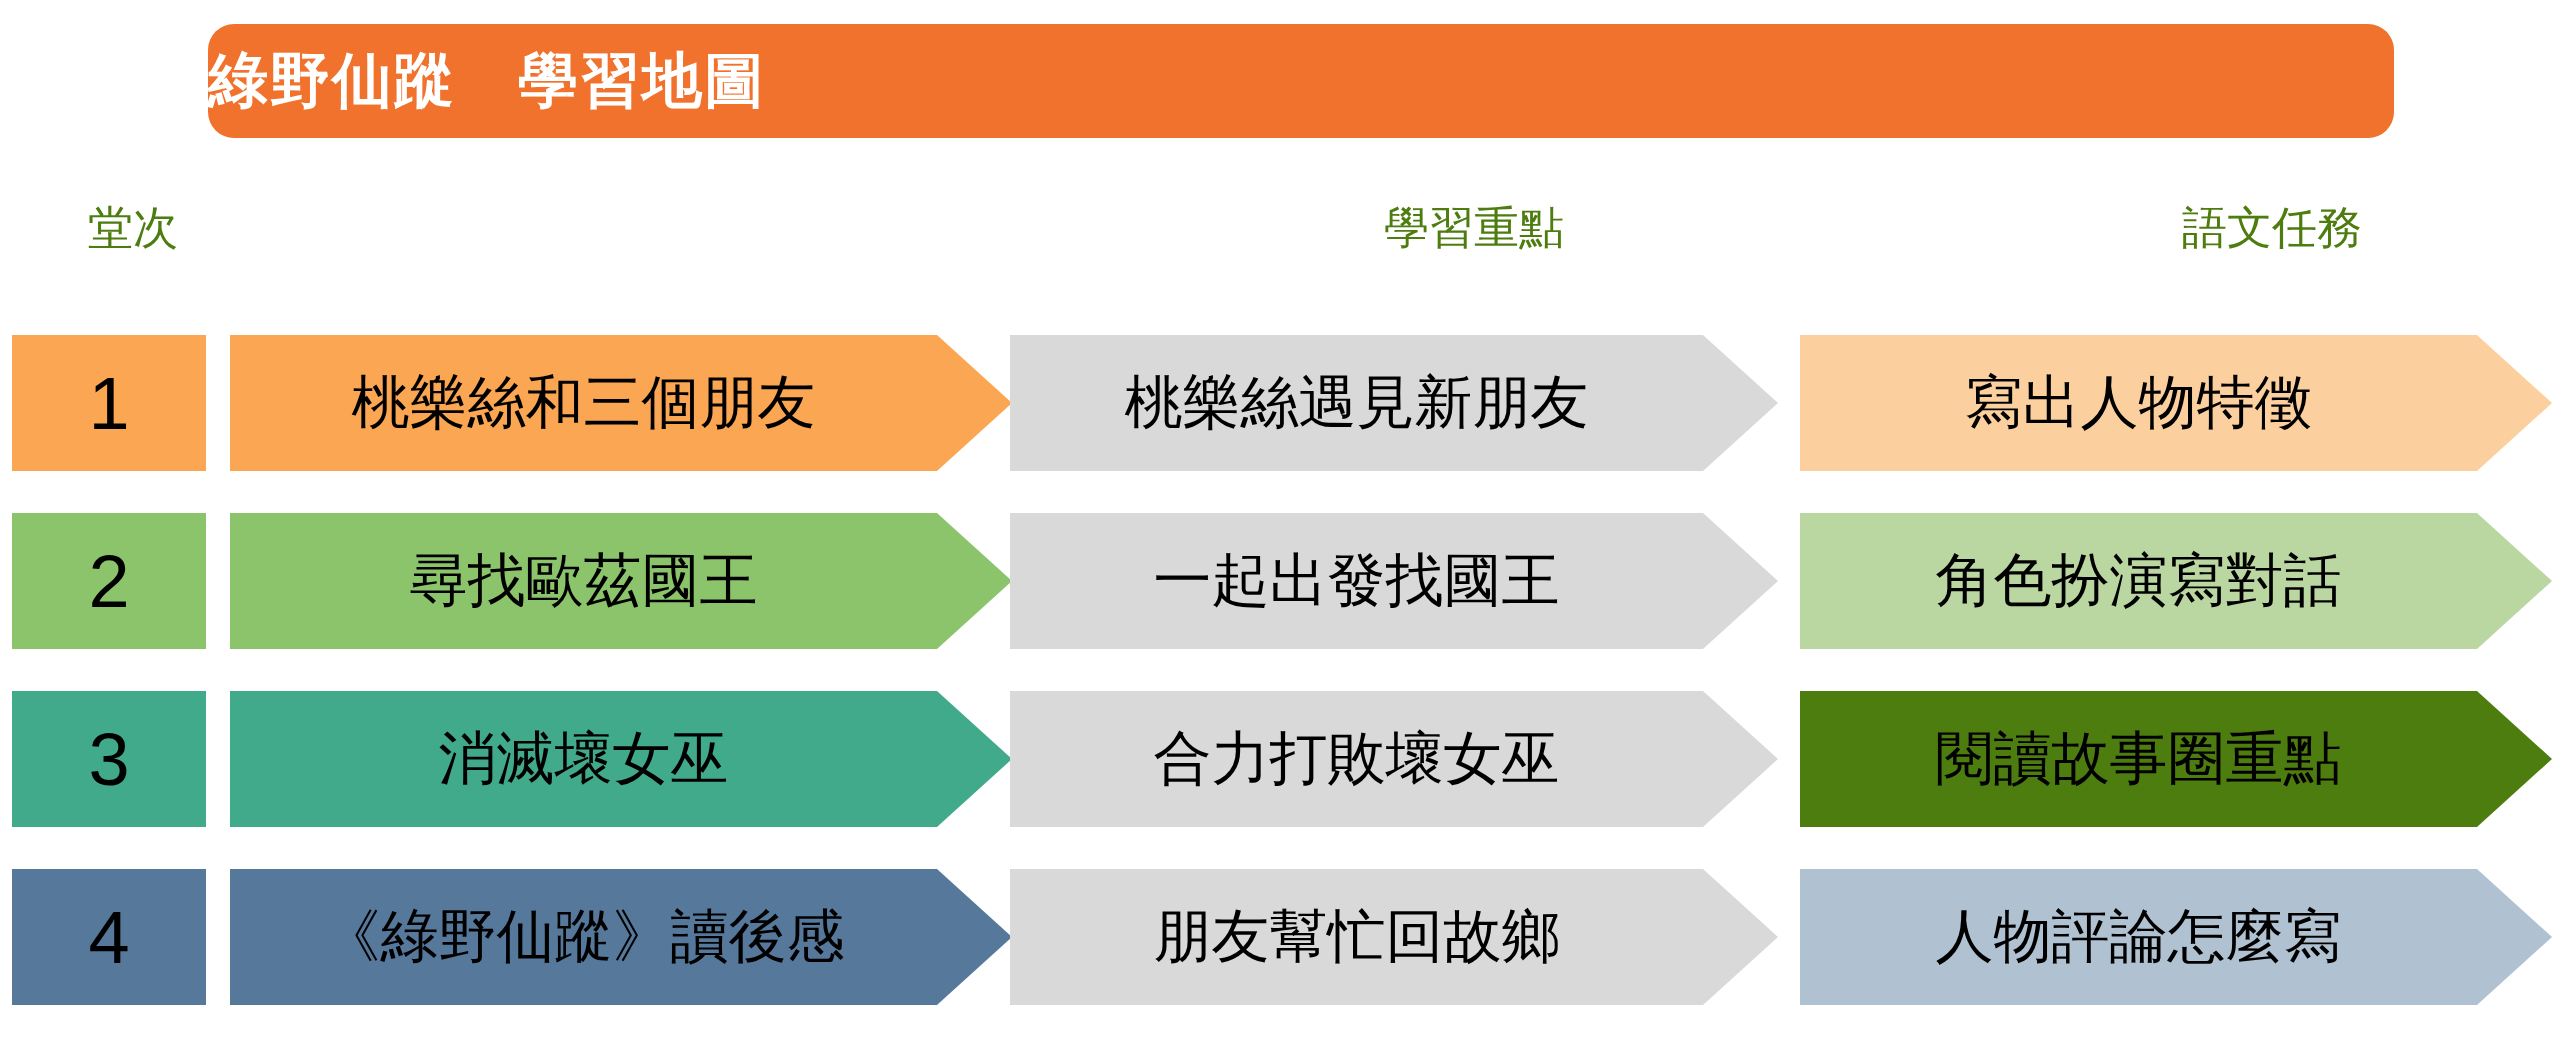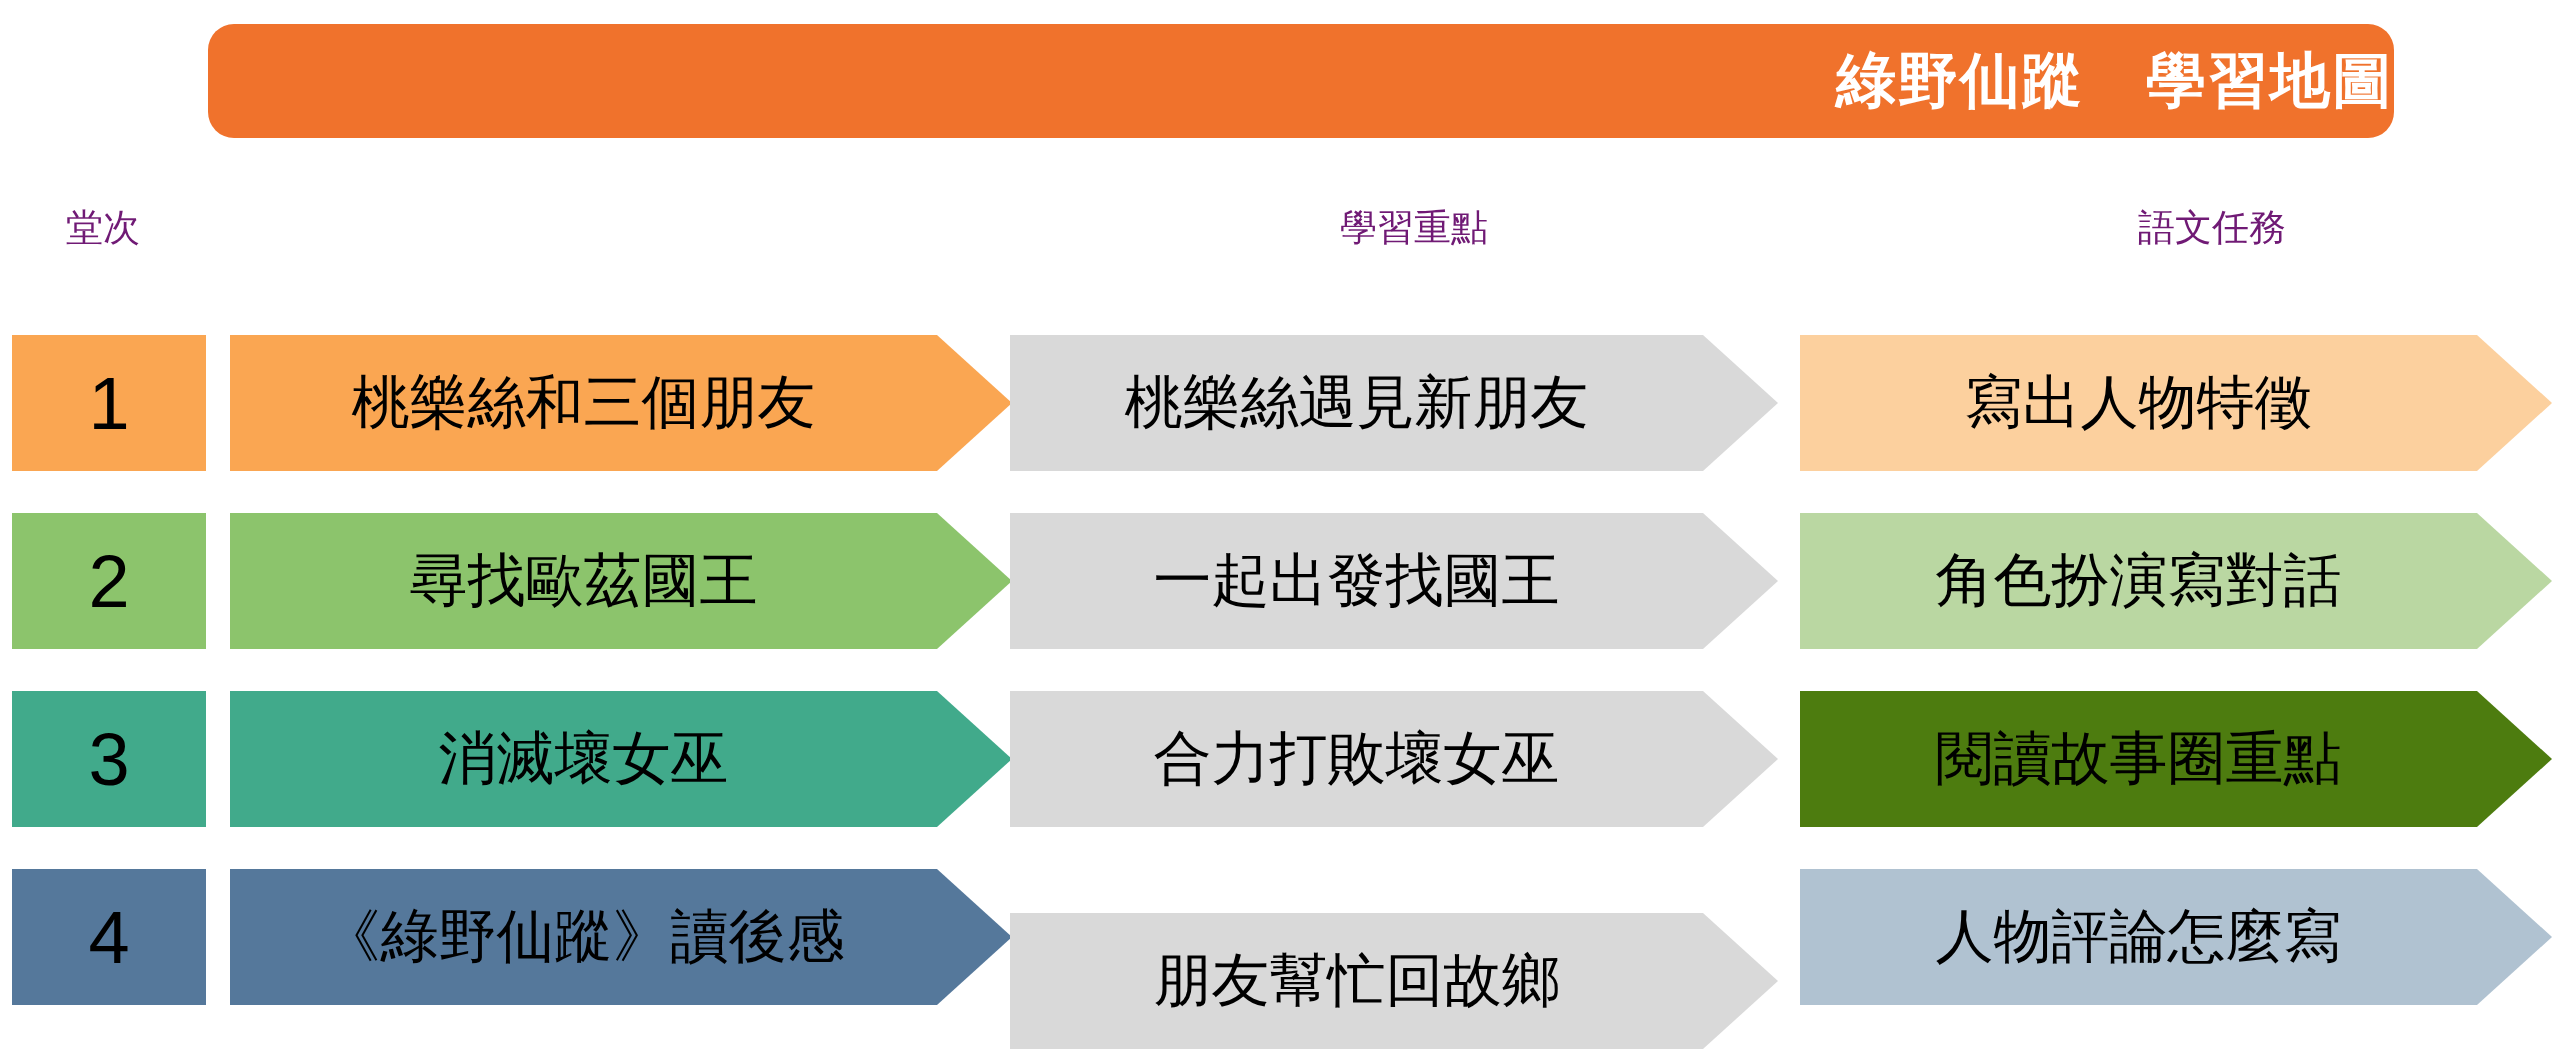--- a/index.html
+++ b/index.html
@@ -15,39 +15,39 @@
   
   .banner {
     position: absolute;
     left: 208px;
     top: 24px;
     width: 2186px;
     height: 114px;
     border-radius: 26px;
     display: flex;
     align-items: center;
-    justify-content: flex-end;
+    justify-content: flex-start;
   }
   .banner-text {
     color: #ffffff;
     font-size: 60px;
     font-weight: bold;
     letter-spacing: 2px;
     white-space: pre;
   }
 
   
   .col-header {
     position: absolute;
     top: 192px;
     height: 72px;
     line-height: 72px;
-    font-size: 37px;
-    color: #701a75;
-    text-align: center;
+    font-size: 45px;
+    color: #4d7c0f;
+    text-align: right;
     white-space: nowrap;
   }
   .col-header.c1 { left: 28px;   width: 150px; }
   .col-header.c2 { left: 466px;  width: 300px; }
   .col-header.c3 { left: 1264px; width: 300px; }
   .col-header.c4 { left: 2062px; width: 300px; }
 
   
   .row {
     position: absolute;
@@ -153,21 +153,21 @@
     </div>
   </div>
 
   <div class="row r3">
     <div class="num-box" style="background-color: rgb(85, 120, 155);">
       <span class="num">4</span>
     </div>
     <div class="arrow unit" style="background-color: rgb(85, 120, 155); text-align: right;">
       <span class="arrow-label">《綠野仙蹤》讀後感</span>
     </div>
-    <div class="arrow focus" style="background-color: rgb(217, 217, 217); margin-top: 44px;">
+    <div class="arrow focus" style="background-color: rgb(217, 217, 217);">
       <span class="arrow-label">朋友幫忙回故鄉</span>
     </div>
     <div class="arrow task" style="background-color: rgb(176, 194, 209);">
       <span class="arrow-label">人物評論怎麼寫</span>
     </div>
   </div>
 
 </div>
 
 </body></html>

